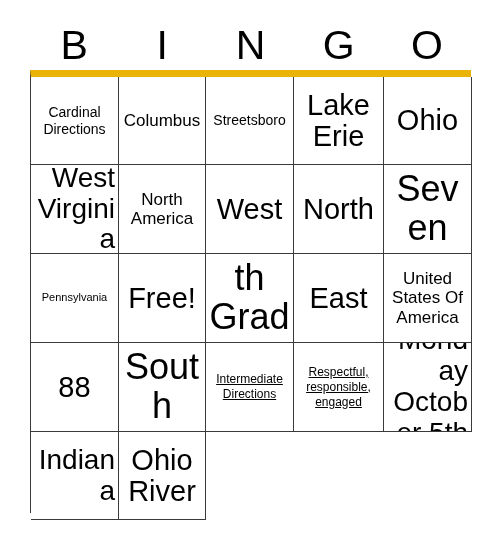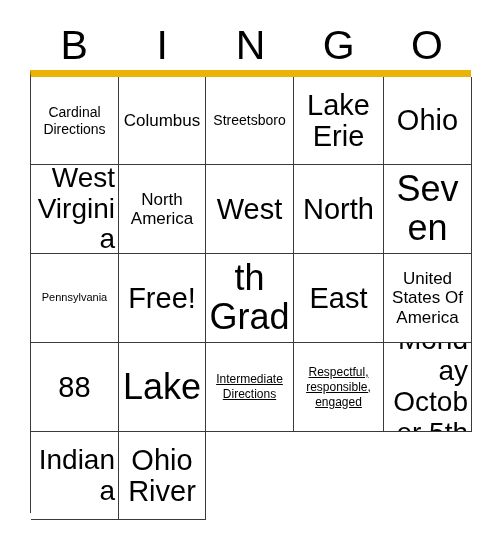--- a/index.html
+++ b/index.html
@@ -146,21 +146,21 @@
     <div class="bingo-cell fs-xxl">
         <span class="cell-text">East</span>
       </div>
     <div class="bingo-cell fs-md">
         <span class="cell-text">United States Of America</span>
       </div>
     <div class="bingo-cell fs-xxl">
         <span class="cell-text">88</span>
       </div>
     <div class="bingo-cell fs-xl">
-        <span class="cell-text">Lake</span>
+        <span class="cell-text">South</span>
       </div>
     <div class="bingo-cell fs-xs">
         <span class="cell-text">Intermediate Directions</span>
       </div>
 
     <div class="bingo-cell fs-xs">
         <span class="cell-text">Respectful, responsible, engaged</span>
       </div>
     <div class="bingo-cell fs-lg">
         <span class="cell-text">Monday October 5th</span>

